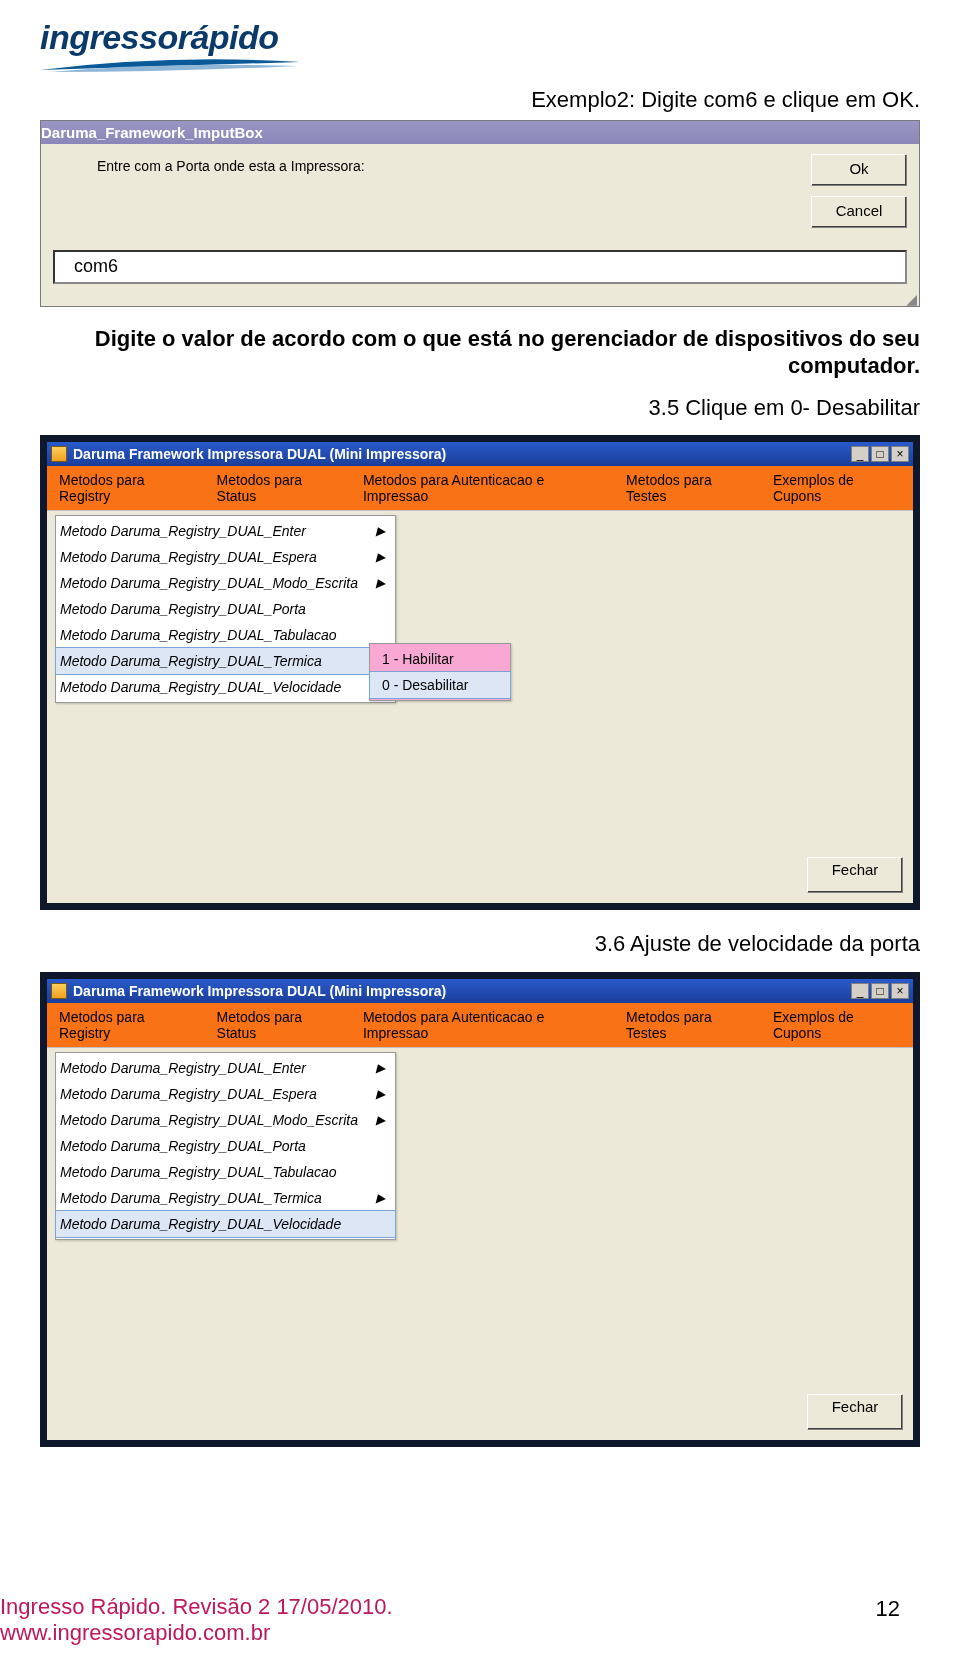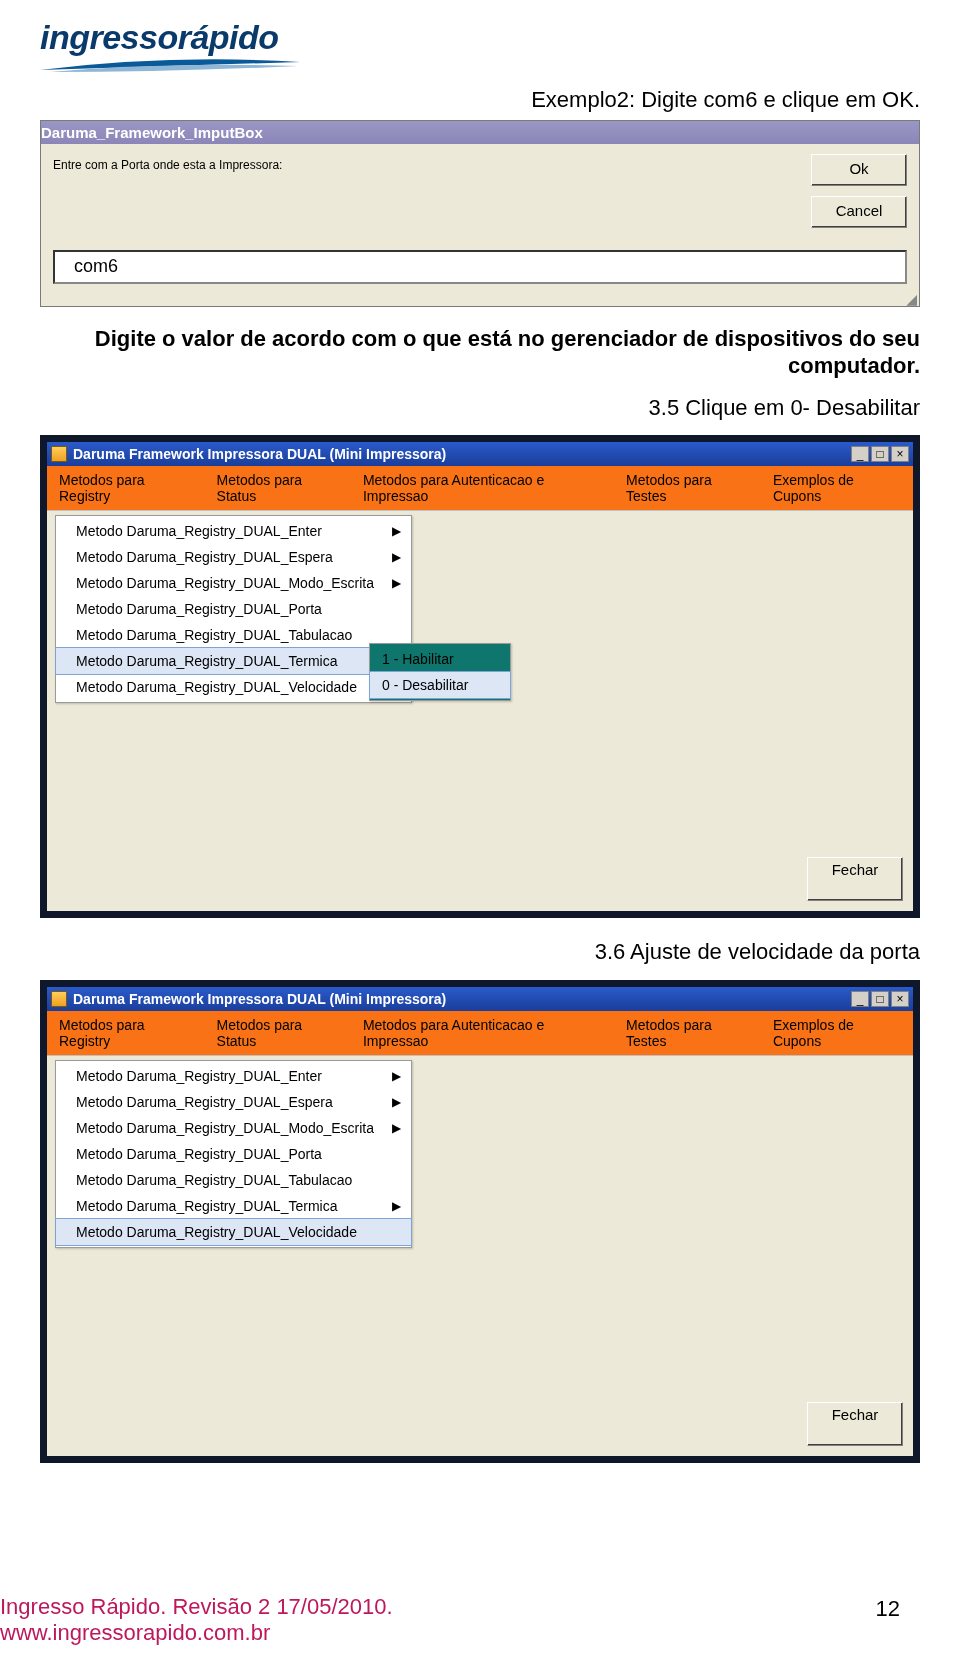--- a/index.html
+++ b/index.html
@@ -8,43 +8,43 @@
   .logo { margin-bottom: 18px; }
   .logo-text { font-size: 34px; font-weight: bold; font-style: italic; color: #0a3a6a; letter-spacing: -0.5px; line-height: 1; }
   .logo-swoosh { width: 260px; height: 12px; margin-top: 2px; }
   .logo-swoosh svg { display: block; }
   .body-text { font-size: 22px; color: #000; margin: 6px 0 6px 0; line-height: 1.25; text-align: right; }
   .bold { font-weight: bold; }
   
   .dlg1 { border: 1px solid #7a7a7a; width: 880px; margin-top: 4px; background: #ece9d8; font-family: Tahoma, sans-serif; font-size: 15px; }
   .dlg1-title { background: linear-gradient(#9a96c4,#8a86b8); color: #fff; padding: 3px 0; font-weight: bold; font-size: 15px; }
   .dlg1-body { padding: 14px 12px 10px 12px; position: relative; min-height: 150px; }
-  .dlg1-prompt { font-size: 12px; color: #000; }
+  .dlg1-prompt { font-size: 14px; color: #000; margin-left: 44px; }
   .dlg1-btncol { position: absolute; right: 12px; top: 10px; display: flex; flex-direction: column; gap: 10px; }
   .winbtn { width: 96px; height: 32px; background: #ece9d8; border: 1px solid #808080; border-top-color:#fff; border-left-color:#fff; box-shadow: inset -1px -1px #404040; font-size: 15px; text-align: center; line-height: 28px; cursor: default; }
   .dlg1-input { position: absolute; left: 12px; right: 12px; bottom: 10px; height: 34px; background: #fff; border: 2px inset #888; padding: 4px 19px; font-size: 18px; font-family: Tahoma, sans-serif; }
   .dlg1-grip { text-align: right; padding: 0 2px 2px 0; color: #888; font-size: 14px; line-height: 10px; }
   
   .fw { width: 880px; border: 7px solid #0f172a; background: #ece9d8; font-family: Tahoma, sans-serif; font-size: 14px; margin-top: 14px; }
   .fw-titlebar { display: flex; align-items: center; background: linear-gradient(#2a5acb,#1a3e9a); color: #fff; padding: 2px 4px; height: 24px; }
   .fw-titlebar .icon { width: 16px; height: 16px; background: linear-gradient(#ffcf5a,#f0a020); border: 1px solid #7a5a10; margin-right: 6px; }
   .fw-titlebar .title { flex: 1; font-weight: bold; font-size: 14px; }
   .fw-titlebar .winctl { width: 18px; height: 16px; background: #d4d0c8; border: 1px solid #808080; margin-left: 2px; text-align: center; font-size: 12px; line-height: 14px; color: #000; cursor: default; }
   .fw-menubar { display: flex; gap: 22px; padding: 6px 12px 6px 12px; background: #f97316; border-bottom: 1px solid #c0c0c0; font-size: 14px; }
   .fw-menubar .mnu { color: #000; cursor: default; }
   .fw-body { position: relative; height: 340px; background: #ece9d8; }
   .submenu { position: absolute; top: 4px; left: 8px; background: #fff; border: 1px solid #9a9a9a; box-shadow: 1px 1px 2px rgba(0,0,0,.2); padding: 2px 0; }
-  .submenu .item { display: flex; align-items: center; justify-content: space-between; padding: 5px 10px 5px 20px; font-size: 14px; color: #000; cursor: default; white-space: nowrap; min-width: 310px; }
+  .submenu .item { display: flex; align-items: center; justify-content: space-between; padding: 5px 10px 5px 4px; font-size: 14px; color: #000; cursor: default; white-space: nowrap; min-width: 310px; font-style: italic; }
   .submenu .item.sel { background: #dce6f5; border: 1px solid #7aa5d6; margin: -1px; }
   .submenu .arrow { margin-left: 18px; font-size: 12px; color: #000; }
-  .submenu2 { position: absolute; top: 132px; left: 322px; background: #0f766e; border: 1px solid #9a9a9a; box-shadow: 1px 1px 2px rgba(0,0,0,.2); padding: 2px 0; }
+  .submenu2 { position: absolute; top: 132px; left: 322px; background: #f9a8d4; border: 1px solid #9a9a9a; box-shadow: 1px 1px 2px rgba(0,0,0,.2); padding: 2px 0; }
   .submenu2 .item { padding: 5px 14px 5px 12px; font-size: 14px; color: #000; cursor: default; white-space: nowrap; min-width: 140px; }
   .submenu2 .item.sel { background: #dce6f5; border: 1px solid #7aa5d6; margin: -1px; }
   .fw-footer { display: flex; justify-content: flex-end; padding: 6px 10px 10px 10px; }
-  .fw-footer .winbtn { width: 96px; height: 44px; line-height: 24px; }
+  .fw-footer .winbtn { width: 96px; height: 36px; line-height: 24px; }
   .footer { position: absolute; bottom: 14px; left: 0; right: 0; font-size: 22px; color: #be185d; }
   .pagenum { position: absolute; right: 60px; bottom: 38px; font-size: 22px; color: #000; }
 </style>
 </head>
 <body>
 
 <div class="page">
 
   <div class="logo">
     <div class="logo-text">ingressorápido</div>

